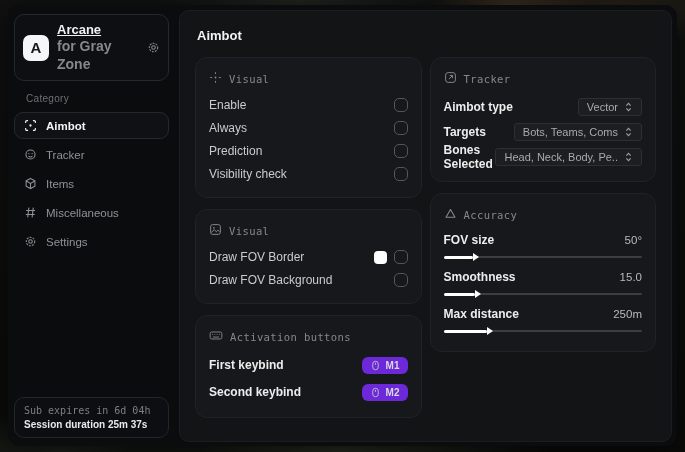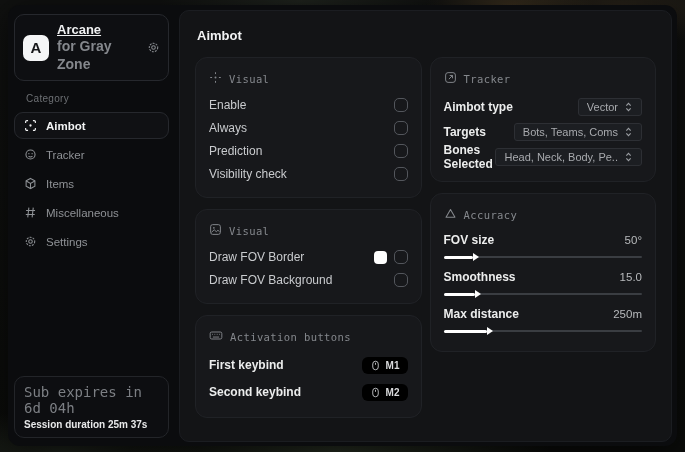--- a/index.html
+++ b/index.html
@@ -45,21 +45,21 @@
   .nav-item {
     display:flex; align-items:center; gap:9px; height:27px; padding:0 8px;
     border-radius:9px; border:1px solid transparent; color:#8f9296; font-size:11.5px; cursor:pointer;
   }
   .nav-item.active { border-color:#26282d; background:#101114; color:#f2f3f4; font-weight:bold; }
   .nav-item .icon { display:flex; width:14px; justify-content:center; color:inherit; }
 
   .sb-footer {
     margin-top:auto; border:1px solid #232529; border-radius:10px; padding:7px 9px; background:#0d0e11;
   }
-  .expiry { font-family:"DejaVu Sans Mono", monospace; font-size:14px; color:#7c7f84; margin-bottom:3px; }
+  .expiry { font-family:"DejaVu Sans Mono", monospace; font-size:10px; color:#7c7f84; margin-bottom:3px; }
   .session { font-size:10px; font-weight:bold; color:#e8e9ea; }
 
   
   .main {
     flex:1; margin:5px 5px 4px 4px; background:#131416;
     border:1px solid #1b1d21; border-radius:10px; padding:13px 15px; overflow:hidden;
   }
   .page-title { font-size:13px; font-weight:bold; color:#f2f3f4; margin:4px 0 14px 2px; }
 
   .columns { display:flex; gap:8px; align-items:flex-start; }
@@ -76,21 +76,21 @@
   .row-label.strong { color:#eceded; font-weight:bold; font-size:12px; }
 
   .checkbox {
     width:14px; height:14px; border:1.5px solid #53565c; border-radius:5px;
     background:transparent; cursor:pointer; flex:0 0 auto;
   }
   .controls { display:flex; align-items:center; gap:7px; }
   .swatch { width:13px; height:13px; border-radius:4px; cursor:pointer; }
 
   .keychip {
-    display:flex; align-items:center; gap:5px; background:#000000; border-radius:6px;
+    display:flex; align-items:center; gap:5px; background:#6d28d9; border-radius:6px;
     padding:3px 8px; color:#d9dadc; font-size:10px; font-weight:bold; cursor:pointer;
   }
   .keychip svg { color:#b9bbbe; }
 
   .trow { display:flex; align-items:center; justify-content:space-between; height:25px; }
   .dropdown {
     display:flex; align-items:center; gap:6px; max-width:160px;
     background:#1c1e22; border:1px solid #2d2f34; border-radius:3px;
     padding:2px 8px; color:#a8aaae; font-size:11px; cursor:pointer;
   }

